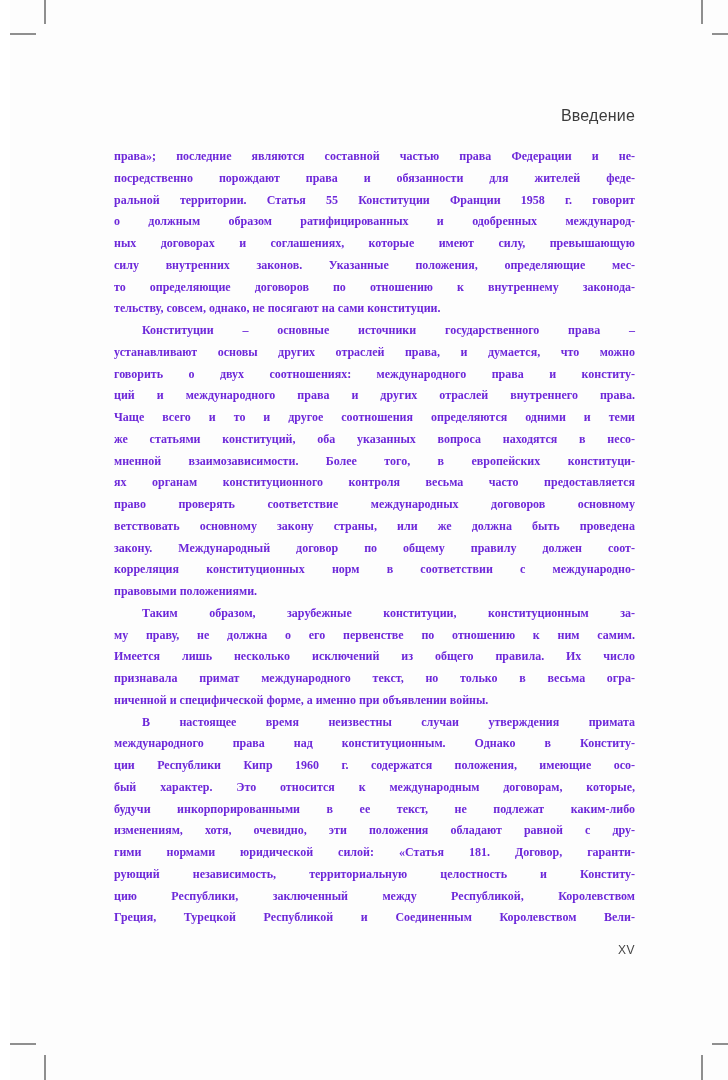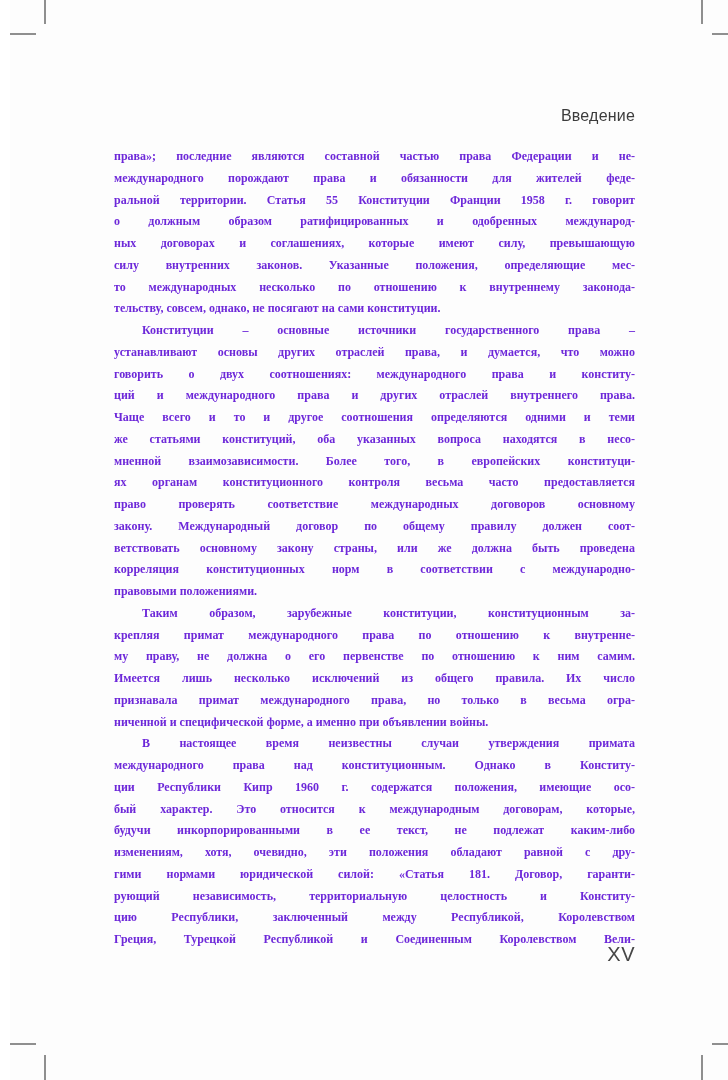--- a/index.html
+++ b/index.html
@@ -47,21 +47,21 @@
     text-align-last: justify;
     min-height: 21.75px;
   }
   .line.final { text-align-last: left; }
   .line.indent { text-indent: 28px; }
   .page-number {
     position: absolute;
     top: 943px;
     right: 103px;
     font-family: "Liberation Sans", "DejaVu Sans", sans-serif;
-    font-size: 20px;
+    font-size: 12px;
     color: #474747;
     letter-spacing: 0.5px;
   }
 </style>
 </head>
 <body>
 
 <div class="page">
 
   <div class="crop-mark cm-v" style="left:34px; top:0;"></div>
@@ -71,49 +71,48 @@
   <div class="crop-mark cm-h" style="left:0; top:1043px;"></div>
   <div class="crop-mark cm-v" style="left:34px; top:1055px; height:25px;"></div>
   <div class="crop-mark cm-h" style="left:702px; top:1043px;"></div>
   <div class="crop-mark cm-v" style="left:691px; top:1055px; height:25px;"></div>
 
   <div class="running-header">Введение</div>
 
   <div class="text-block">
       <div class="para">
         <div class="line">права»; последние являются составной частью права Федерации и не-</div>
-        <div class="line">международного порождают права и обязанности для жителей феде-</div>
+        <div class="line">посредственно порождают права и обязанности для жителей феде-</div>
         <div class="line">ральной территории. Статья 55 Конституции Франции 1958 г. говорит</div>
         <div class="line">о должным образом ратифицированных и одобренных международ-</div>
         <div class="line">ных договорах и соглашениях, которые имеют силу, превышающую</div>
         <div class="line">силу внутренних законов. Указанные положения, определяющие мес-</div>
-        <div class="line">то международных несколько по отношению к внутреннему законода-</div>
+        <div class="line">то определяющие договоров по отношению к внутреннему законода-</div>
         <div class="line final">тельству, совсем, однако, не посягают на сами конституции.</div>
       </div>
       <div class="para">
         <div class="line indent">Конституции – основные источники государственного права –</div>
         <div class="line">устанавливают основы других отраслей права, и думается, что можно</div>
         <div class="line">говорить о двух соотношениях: международного права и конститу-</div>
         <div class="line">ций и международного права и других отраслей внутреннего права.</div>
         <div class="line">Чаще всего и то и другое соотношения определяются одними и теми</div>
         <div class="line">же статьями конституций, оба указанных вопроса находятся в несо-</div>
         <div class="line">мненной взаимозависимости. Более того, в европейских конституци-</div>
         <div class="line">ях органам конституционного контроля весьма часто предоставляется</div>
         <div class="line">право проверять соответствие международных договоров основному</div>
+        <div class="line">ветствовать основному закону страны, или же должна быть проведена</div>
         <div class="line">закону. Международный договор по общему правилу должен соот-</div>
-        <div class="line">ветствовать основному закону страны, или же должна быть проведена</div>
         <div class="line">корреляция конституционных норм в соответствии с международно-</div>
         <div class="line final">правовыми положениями.</div>
       </div>
       <div class="para">
         <div class="line indent">Таким образом, зарубежные конституции, конституционным за-</div>
-        <div class="line">крепляя примат международного права по отношению к внутренне-</div>
         <div class="line">му праву, не должна о его первенстве по отношению к ним самим.</div>
         <div class="line">Имеется лишь несколько исключений из общего правила. Их число</div>
-        <div class="line">признавала примат международного права, но только в весьма огра-</div>
+        <div class="line">признавала примат международного текст, но только в весьма огра-</div>
         <div class="line final">ниченной и специфической форме, а именно при объявлении войны.</div>
       </div>
       <div class="para">
         <div class="line indent">В настоящее время неизвестны случаи утверждения примата</div>
         <div class="line">международного права над конституционным. Однако в Конститу-</div>
         <div class="line">ции Республики Кипр 1960 г. содержатся положения, имеющие осо-</div>
         <div class="line">бый характер. Это относится к международным договорам, которые,</div>
         <div class="line">будучи инкорпорированными в ее текст, не подлежат каким-либо</div>
         <div class="line">изменениям, хотя, очевидно, эти положения обладают равной с дру-</div>
         <div class="line">гими нормами юридической силой: «Статья 181. Договор, гаранти-</div>

